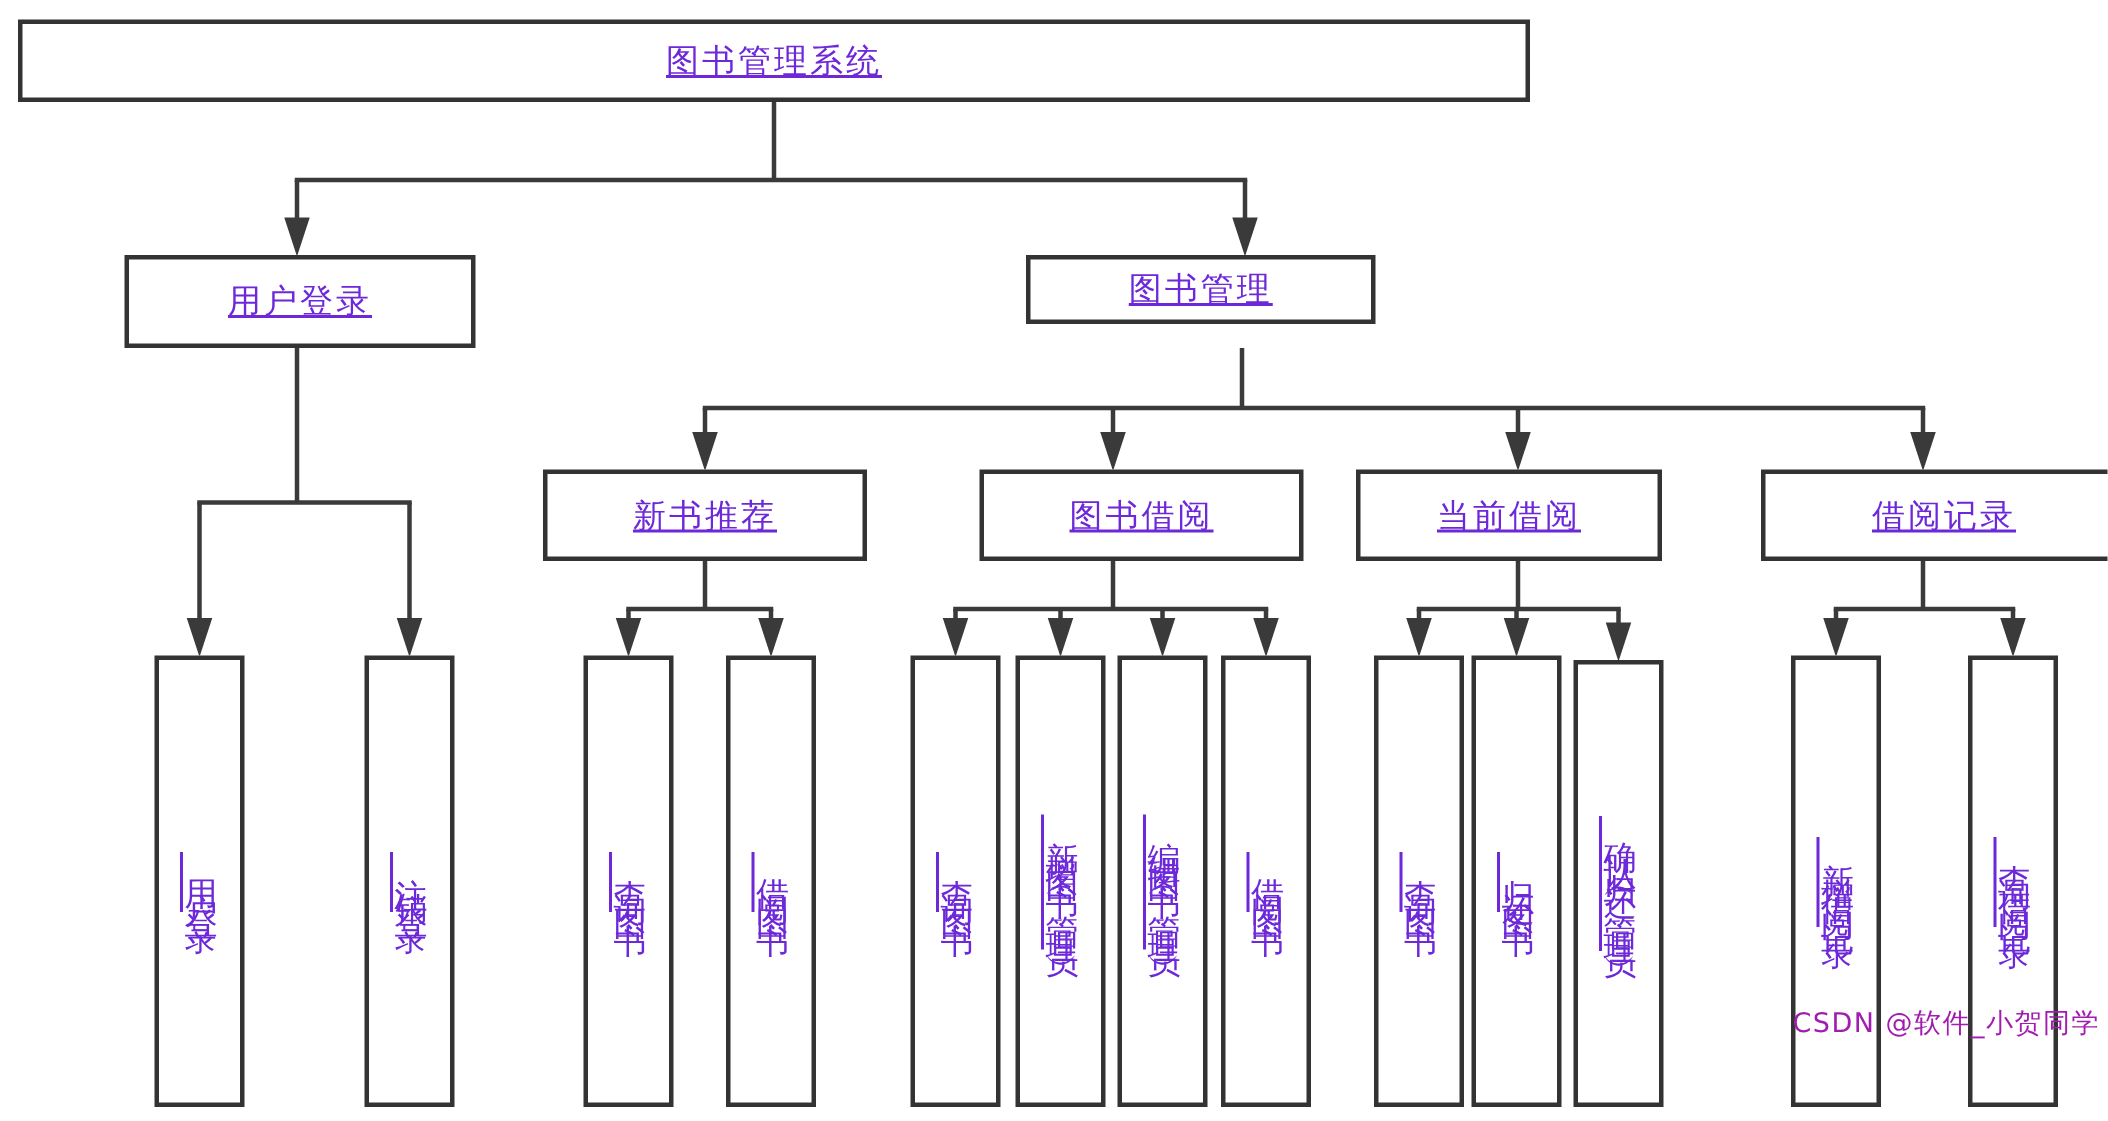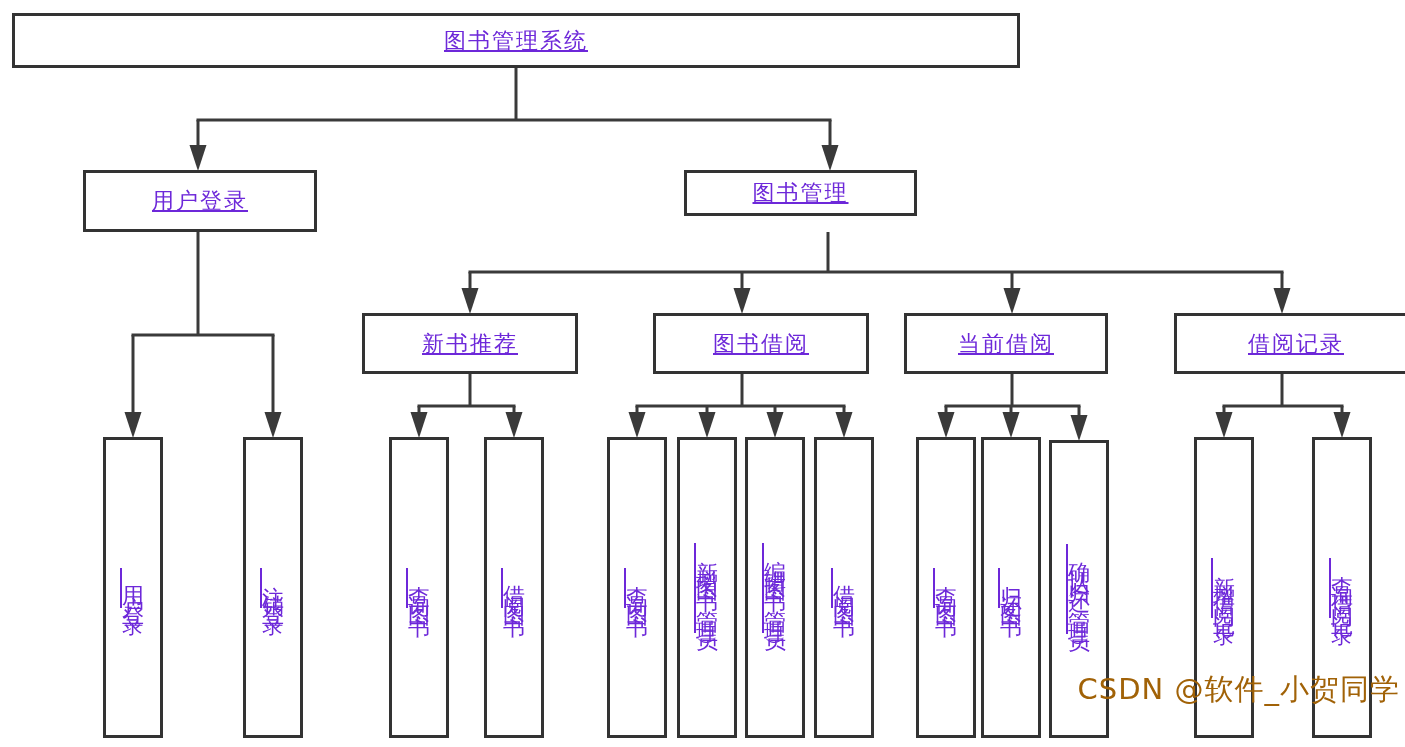--- a/index.html
+++ b/index.html
@@ -35,22 +35,22 @@
     writing-mode: vertical-rl;
     text-orientation: mixed;
     font-size: 22px;
     letter-spacing: 10px;
     line-height: 1;
   }
   .watermark {
     position: absolute;
     right: 5px;
     top: 670px;
-    font-size: 29px;
-    color: #a16207;
+    font-size: 18px;
+    color: #a21caf;
     letter-spacing: 1px;
     white-space: nowrap;
     z-index: 10;
   }
 </style>
 </head>
 <body>
 
 <svg id="connector-layer" viewBox="0 0 1405 747" xmlns="http://www.w3.org/2000/svg">
     <line x1="516" y1="68" x2="516" y2="121" stroke="#3a3a3a" stroke-width="3"></line>

